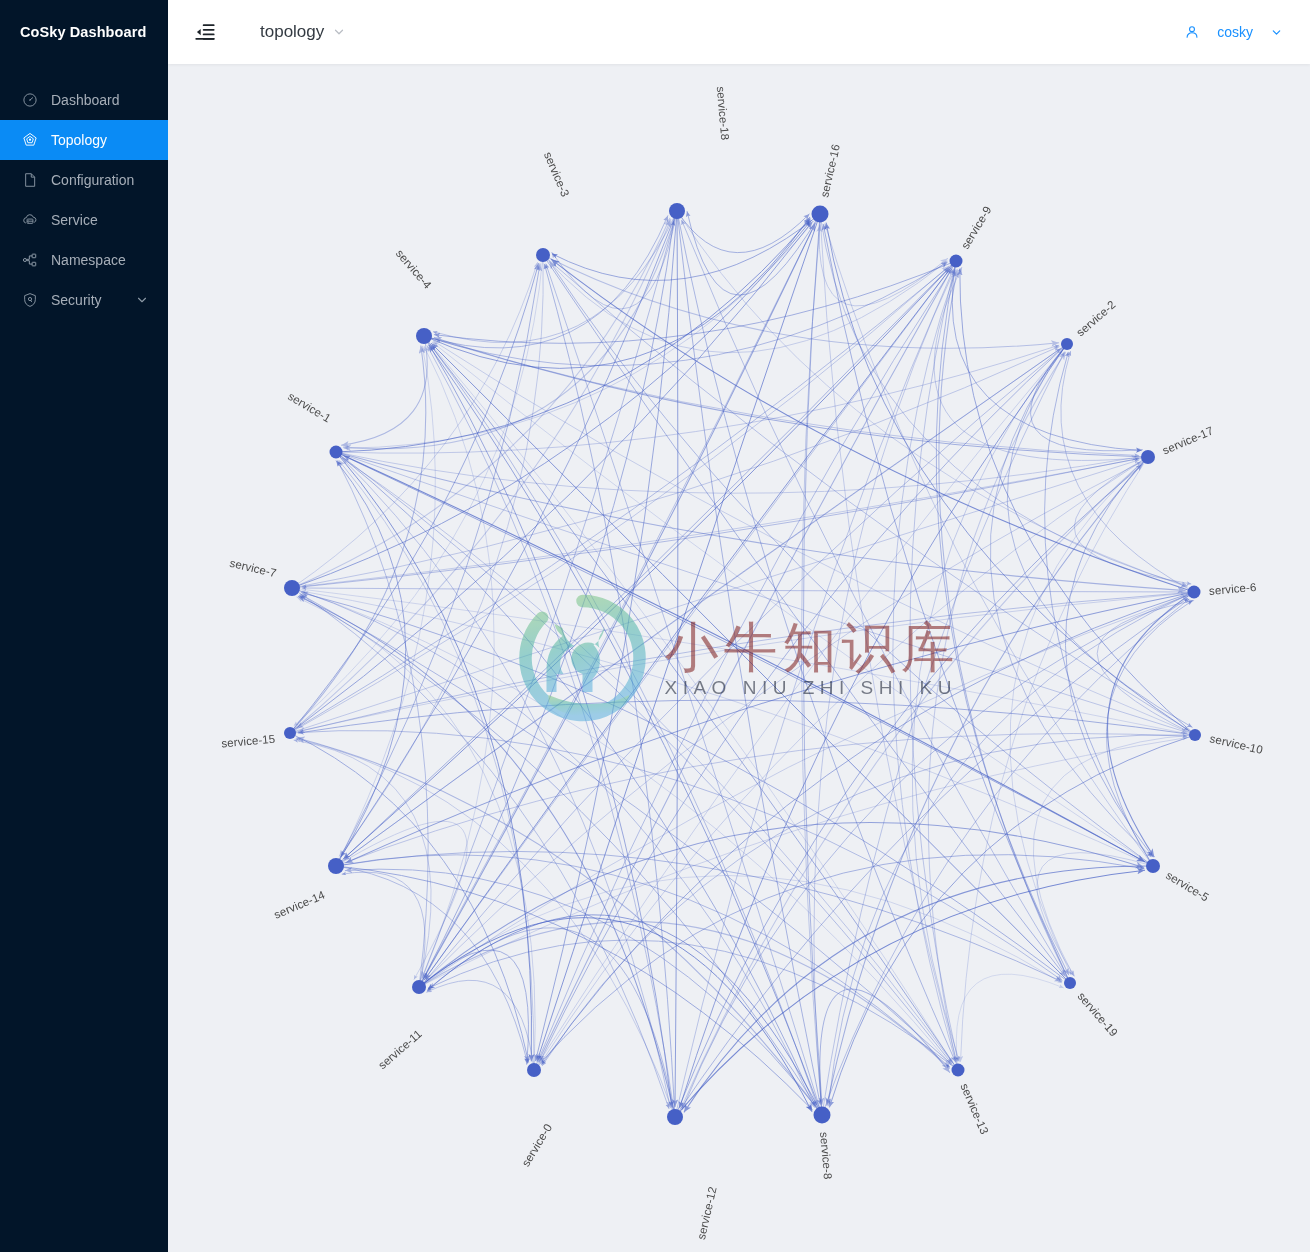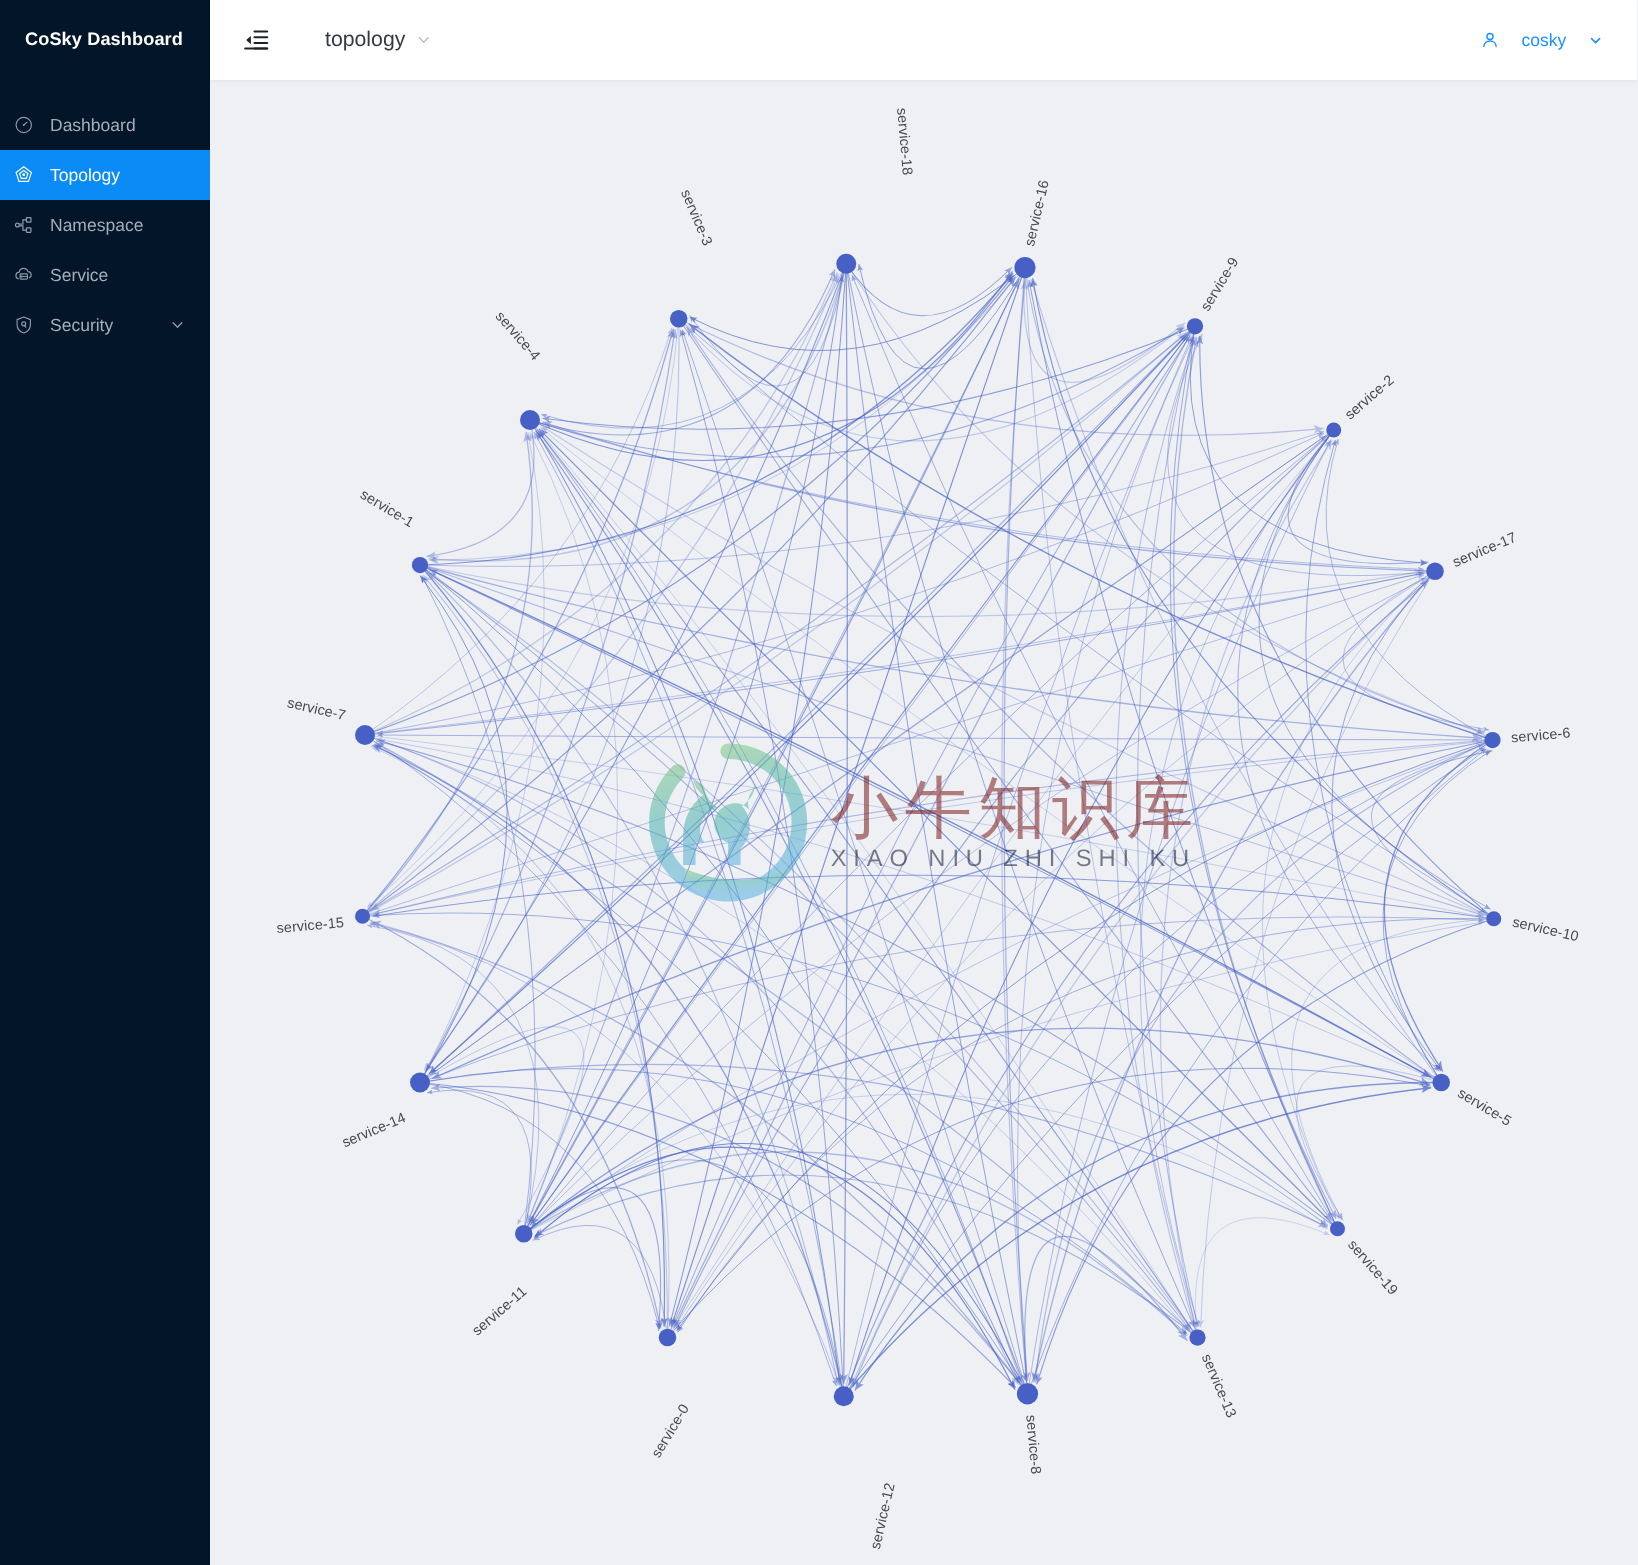--- a/index.html
+++ b/index.html
@@ -19,21 +19,21 @@
   }
   .brand {
     height: 64px; display: flex; align-items: center;
     padding-left: 20px;
     color: #ffffff; font-size: 14.5px; font-weight: bold;
     letter-spacing: .1px;
   }
   .nav { display: flex; flex-direction: column; padding-top: 8px; }
   .nav-item {
     height: 40px; display: flex; align-items: center;
-    padding-left: 11px; gap: 13px;
+    padding-left: 22px; gap: 13px;
     color: #a6aeb8; font-size: 14px; cursor: pointer;
     position: relative;
   }
   .nav-item.active { background: #0a8bf5; color: #ffffff; }
   .nav-item .ic { width: 16px; height: 16px; display: block; flex: 0 0 16px; }
   .nav-item .ic svg { display: block; width: 16px; height: 16px; }
   .nav-label { line-height: 1; }
   .nav-caret { position: absolute; right: 20px; width: 12px; height: 12px; }
   .nav-caret svg { display: block; width: 12px; height: 12px; }
   .nav-gap { height: 8px; }
@@ -111,45 +111,54 @@
         <span class="ic">
           <svg viewBox="0 0 24 24" fill="none" stroke="#ffffff" stroke-width="1.4">
             <path d="M12 2.2 L21.2 8.9 L17.7 19.7 L6.3 19.7 L2.8 8.9 Z"></path>
             <path d="M12 6.6 L17 10.2 L15.1 16.1 L8.9 16.1 L7 10.2 Z"></path>
             <circle cx="12" cy="11.6" r="1.7" fill="#ffffff" stroke="none"></circle>
           </svg>
         </span>
         <span class="nav-label">Topology</span>
       </div>
 
+      <div class="nav-item">
+        <span class="ic">
+          <svg viewBox="0 0 24 24" fill="none" stroke="#8c99a6" stroke-width="1.4">
+            <path d="M5.5 2.6 h8.4 L19 7.7 V21.4 H5.5 Z" stroke-linejoin="round"></path>
+            <path d="M13.9 2.6 V7.7 H19" stroke-linejoin="round"></path>
+          </svg>
+        </span>
+        <span class="nav-label">Configuration</span>
+      </div>
+
+      <div class="nav-item">
+        <span class="ic">
+          <svg viewBox="0 0 24 24" fill="none" stroke="#8c99a6" stroke-width="1.4">
+            <path d="M5.8 16.6 a4.1 4.1 0 0 1 .7 -8.1 a5.4 5.4 0 0 1 10.5 -.6 a3.9 3.9 0 0 1 1.2 7.6"></path>
+            <rect x="7.6" y="10.6" width="8.8" height="6.4" rx="1"></rect>
+            <path d="M7.6 13.8 h8.8"></path>
+            <circle cx="9.7" cy="12.2" r=".7" fill="#8c99a6" stroke="none"></circle>
+            <circle cx="9.7" cy="15.4" r=".7" fill="#8c99a6" stroke="none"></circle>
+          </svg>
+        </span>
+        <span class="nav-label">Service</span>
+      </div>
 
       <div class="nav-item">
         <span class="ic">
           <svg viewBox="0 0 24 24" fill="none" stroke="#8c99a6" stroke-width="1.5">
             <circle cx="4.4" cy="12" r="2.3"></circle>
             <rect x="15.2" y="3.2" width="5.4" height="5.4" rx=".6"></rect>
             <rect x="15.2" y="15.4" width="5.4" height="5.4" rx=".6"></rect>
             <path d="M6.7 11 L11 11 V5.9 H15.2"></path>
             <path d="M6.7 13 L11 13 V18.1 H15.2"></path>
           </svg>
         </span>
         <span class="nav-label">Namespace</span>
-      </div>
-
-      <div class="nav-item">
-        <span class="ic">
-          <svg viewBox="0 0 24 24" fill="none" stroke="#8c99a6" stroke-width="1.4">
-            <path d="M5.8 16.6 a4.1 4.1 0 0 1 .7 -8.1 a5.4 5.4 0 0 1 10.5 -.6 a3.9 3.9 0 0 1 1.2 7.6"></path>
-            <rect x="7.6" y="10.6" width="8.8" height="6.4" rx="1"></rect>
-            <path d="M7.6 13.8 h8.8"></path>
-            <circle cx="9.7" cy="12.2" r=".7" fill="#8c99a6" stroke="none"></circle>
-            <circle cx="9.7" cy="15.4" r=".7" fill="#8c99a6" stroke="none"></circle>
-          </svg>
-        </span>
-        <span class="nav-label">Service</span>
       </div>
 
       <div class="nav-item">
         <span class="ic">
           <svg viewBox="0 0 24 24" fill="none" stroke="#8c99a6" stroke-width="1.4">
             <path d="M12 2.4 L20 5.5 V11.6 C20 16.6 16.6 20 12 21.6 C7.4 20 4 16.6 4 11.6 V5.5 Z" stroke-linejoin="round"></path>
             <circle cx="12" cy="10.6" r="2.4"></circle>
             <path d="M12.9 12.4 L14.4 14.6" stroke-linecap="round"></path>
           </svg>
         </span>

